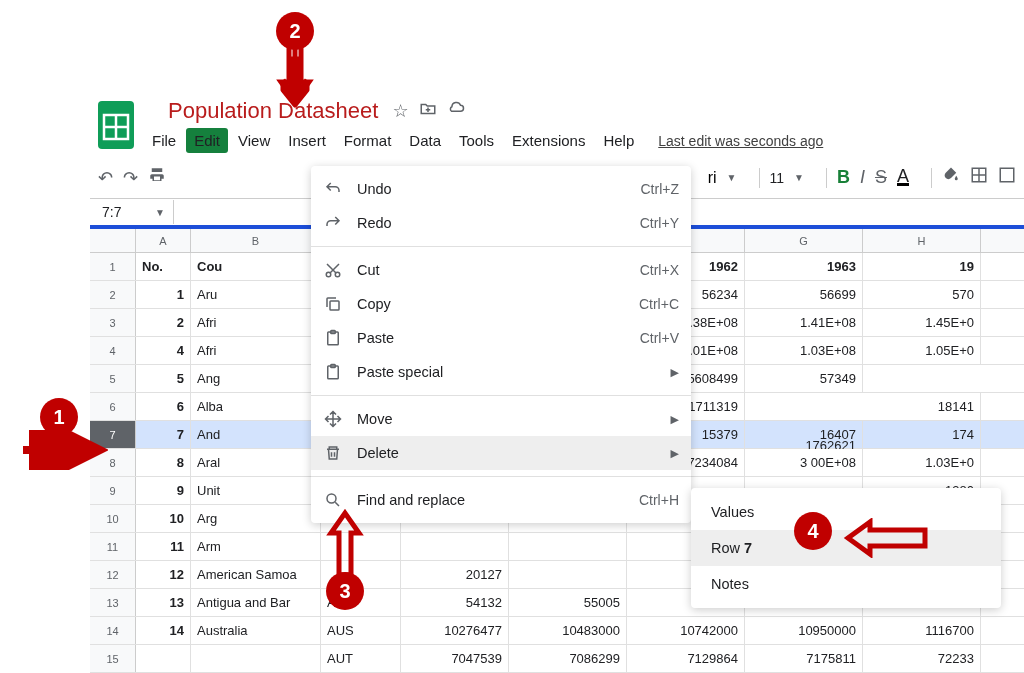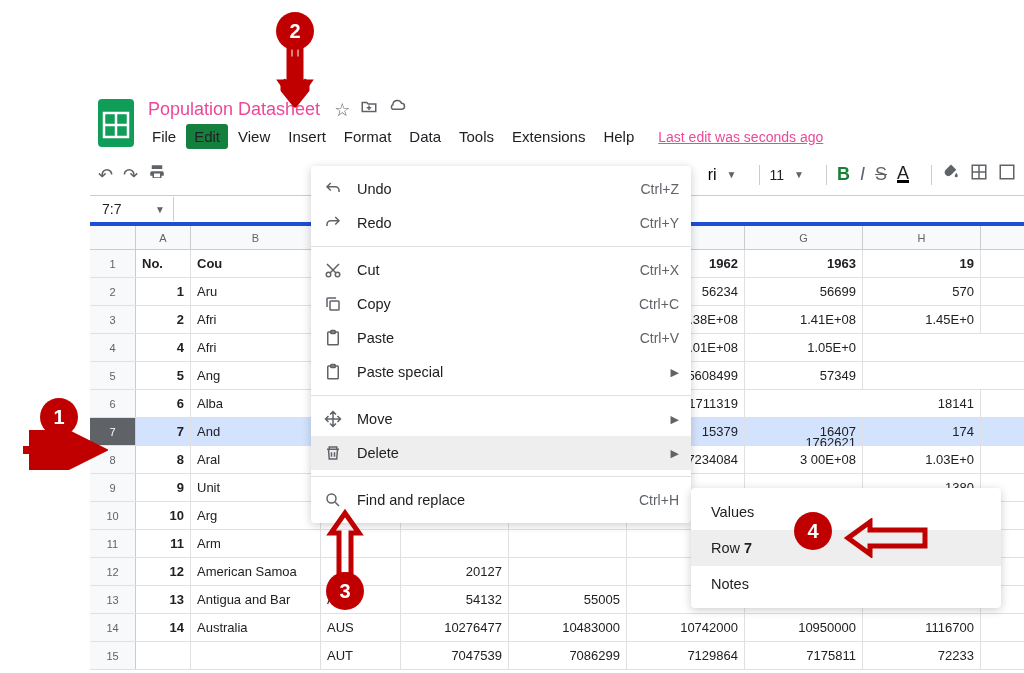--- a/index.html
+++ b/index.html
@@ -44,23 +44,24 @@
       display: flex;
       flex-direction: column;
       gap: 2px;
     }
     .title-top {
       display: flex;
       align-items: center;
       gap: 10px;
     }
     .doc-title {
-      font-size: 18px;
-      color: #ec4899;
+      font-size: 22px;
+      color: #b91c1c;
       padding: 2px 4px;
+      margin-left: 20px;
     }
     .title-icon {
       color: #5f6368;
       font-size: 18px;
     }
     .menubar {
       display: flex;
       gap: 2px;
       align-items: center;
     }
@@ -69,21 +70,21 @@
       font-size: 15px;
       color: #202124;
       cursor: pointer;
       border-radius: 3px;
     }
     .menu-item.highlighted {
       background: #15803d;
     }
     .last-edit {
       font-size: 14px;
-      color: #ec4899;
+      color: #404040;
       text-decoration: underline;
       margin-left: 14px;
     }
     .toolbar {
       display: flex;
       align-items: center;
       padding: 6px 8px;
       gap: 10px;
       border-bottom: 1px solid #ccc;
       height: 42px;
@@ -441,20 +442,21 @@
           <div class="cell num" style="width: 118px;">1.45E+0</div>
         </div>
         <div class="row">
           <div class="row-header">4</div>
           <div class="cell num" style="font-weight: bold; width: 55px;">4</div>
           <div class="cell" style="width: 130px;">Afri</div>
           <div class="cell" style="width: 80px;"></div>
           <div class="cell num" style="width: 108px;"></div>
           <div class="cell num" style="width: 118px;">8407221</div>
           <div class="cell num" style="width: 118px;">1.01E+08</div>
+          <div class="cell num" style="width: 118px;">1.03E+08</div>
           <div class="cell num" style="width: 118px;">1.05E+0</div>
         </div>
         <div class="row">
           <div class="row-header">5</div>
           <div class="cell num" style="font-weight: bold; width: 55px;">5</div>
           <div class="cell" style="width: 130px;">Ang</div>
           <div class="cell" style="width: 80px;"></div>
           <div class="cell num" style="width: 108px;"></div>
           <div class="cell num" style="width: 118px;">5531451</div>
           <div class="cell num" style="width: 118px;">5608499</div>

